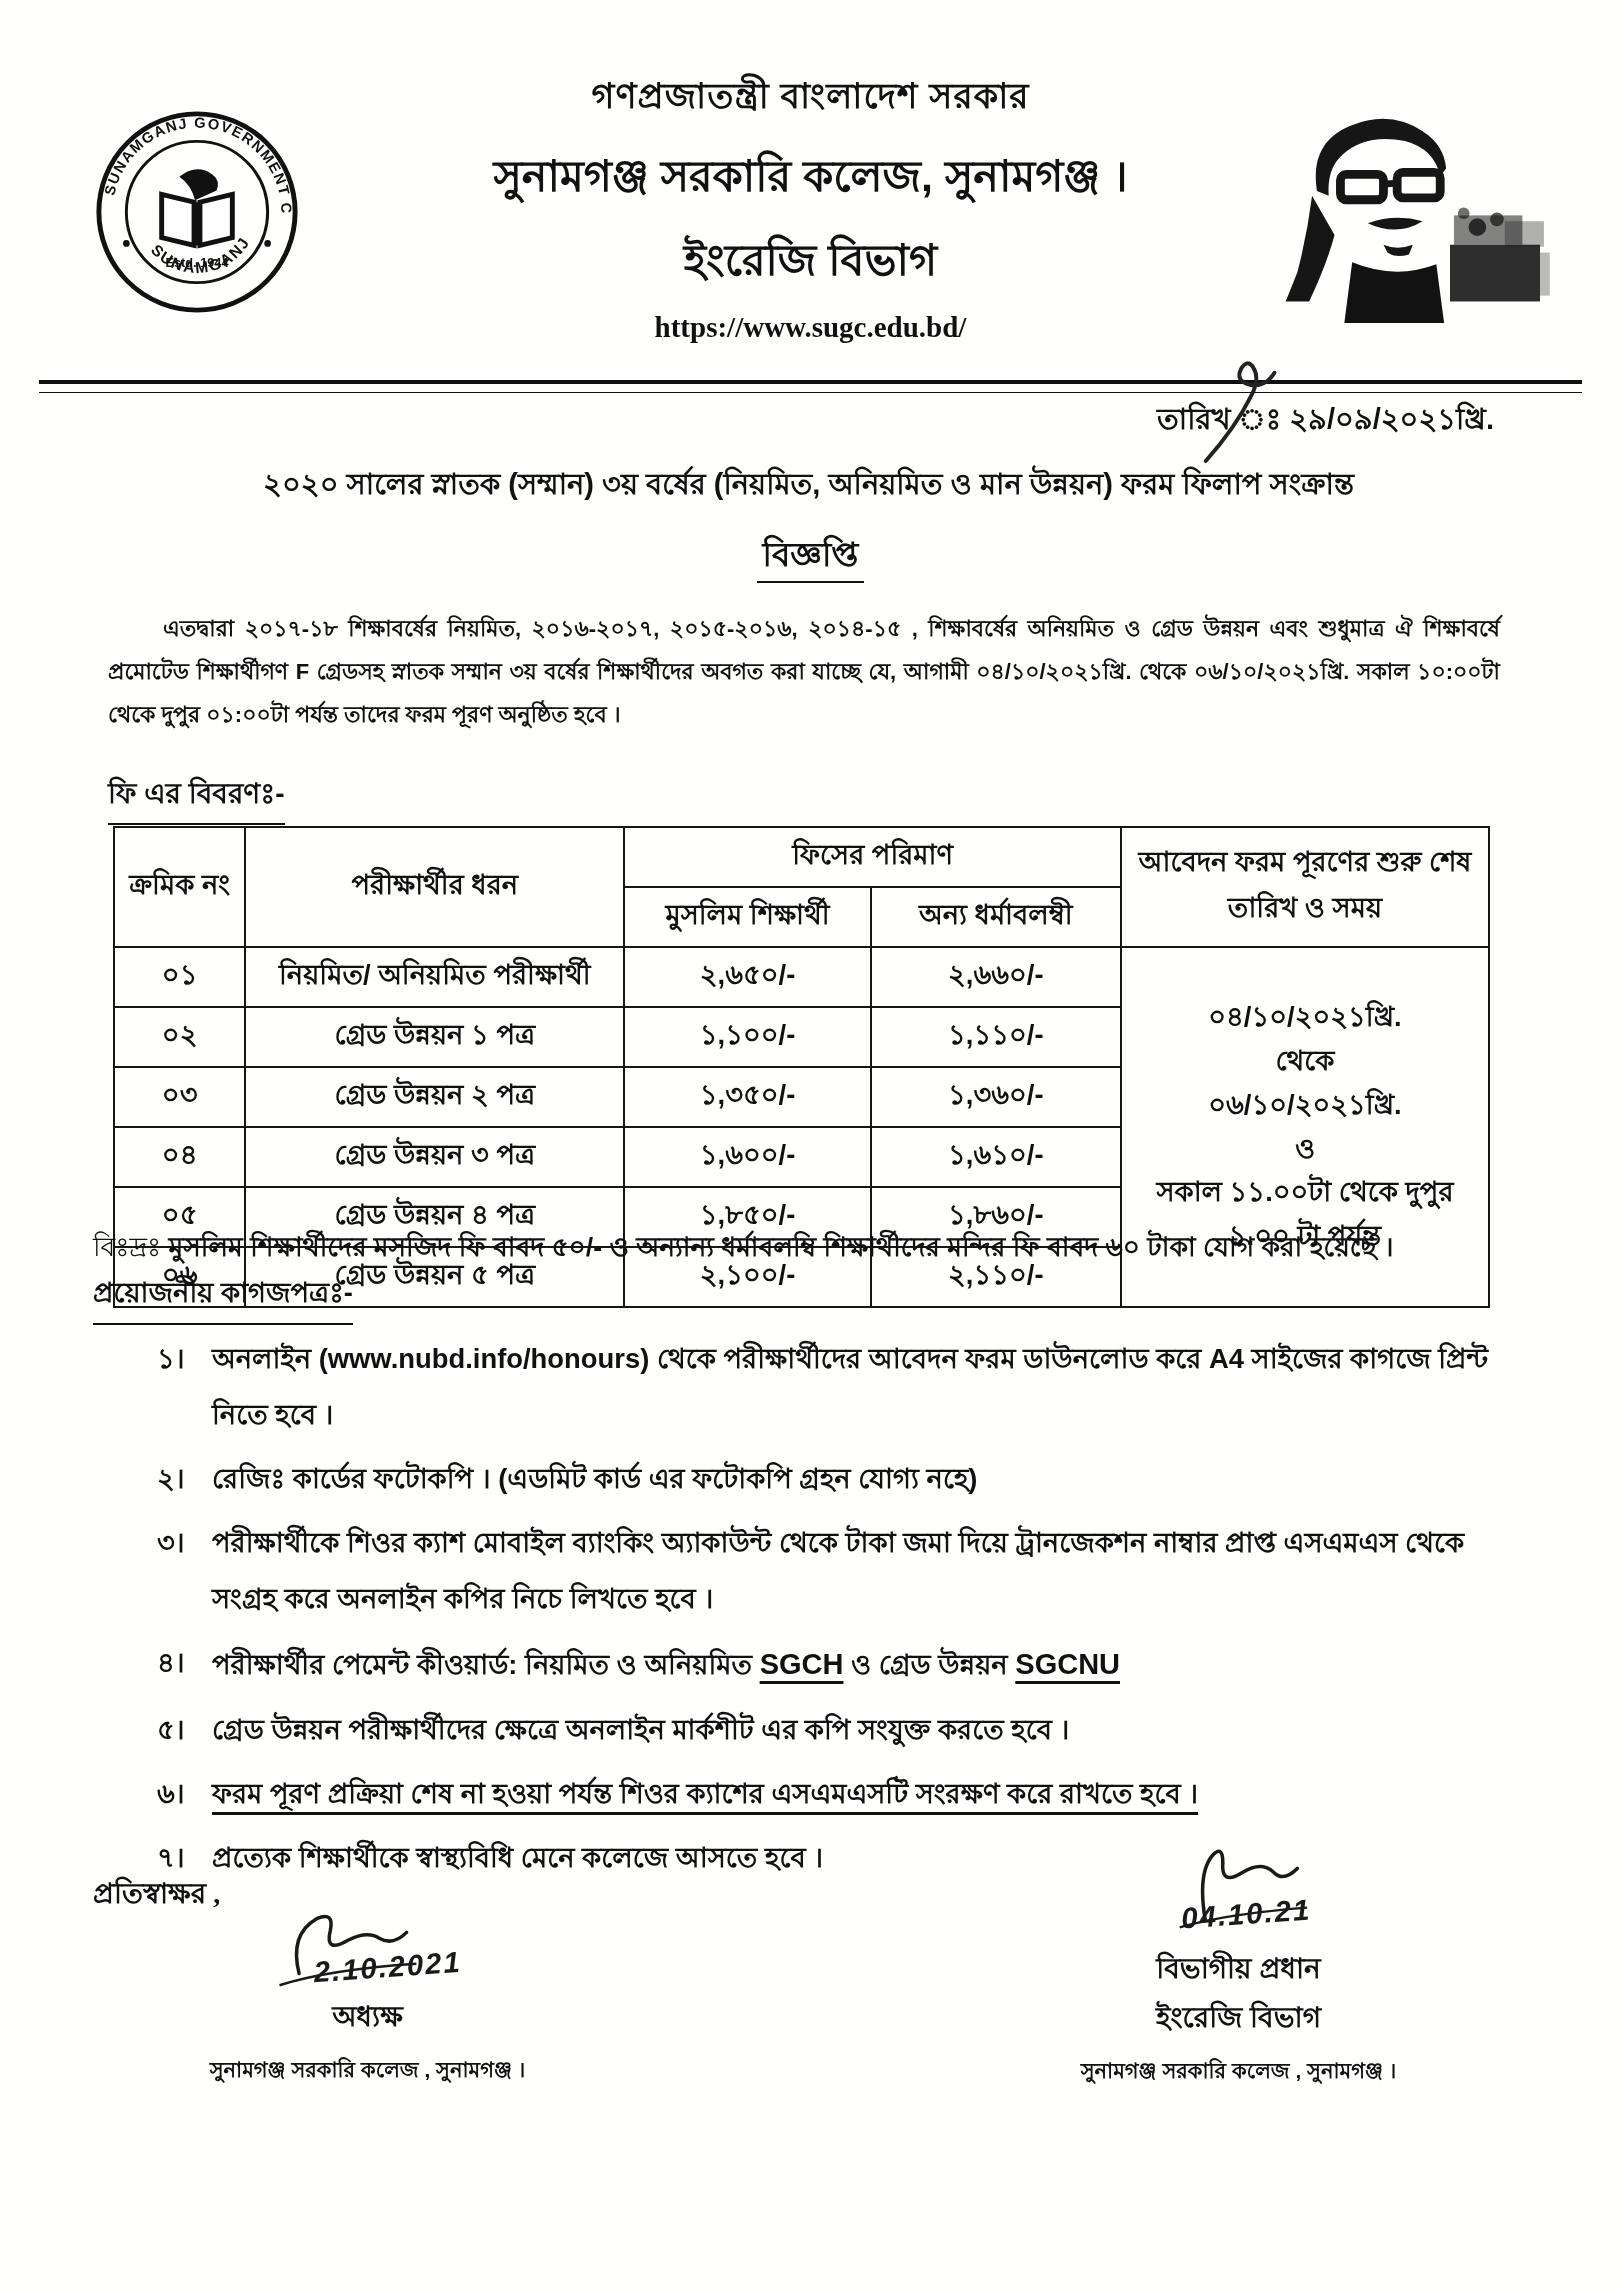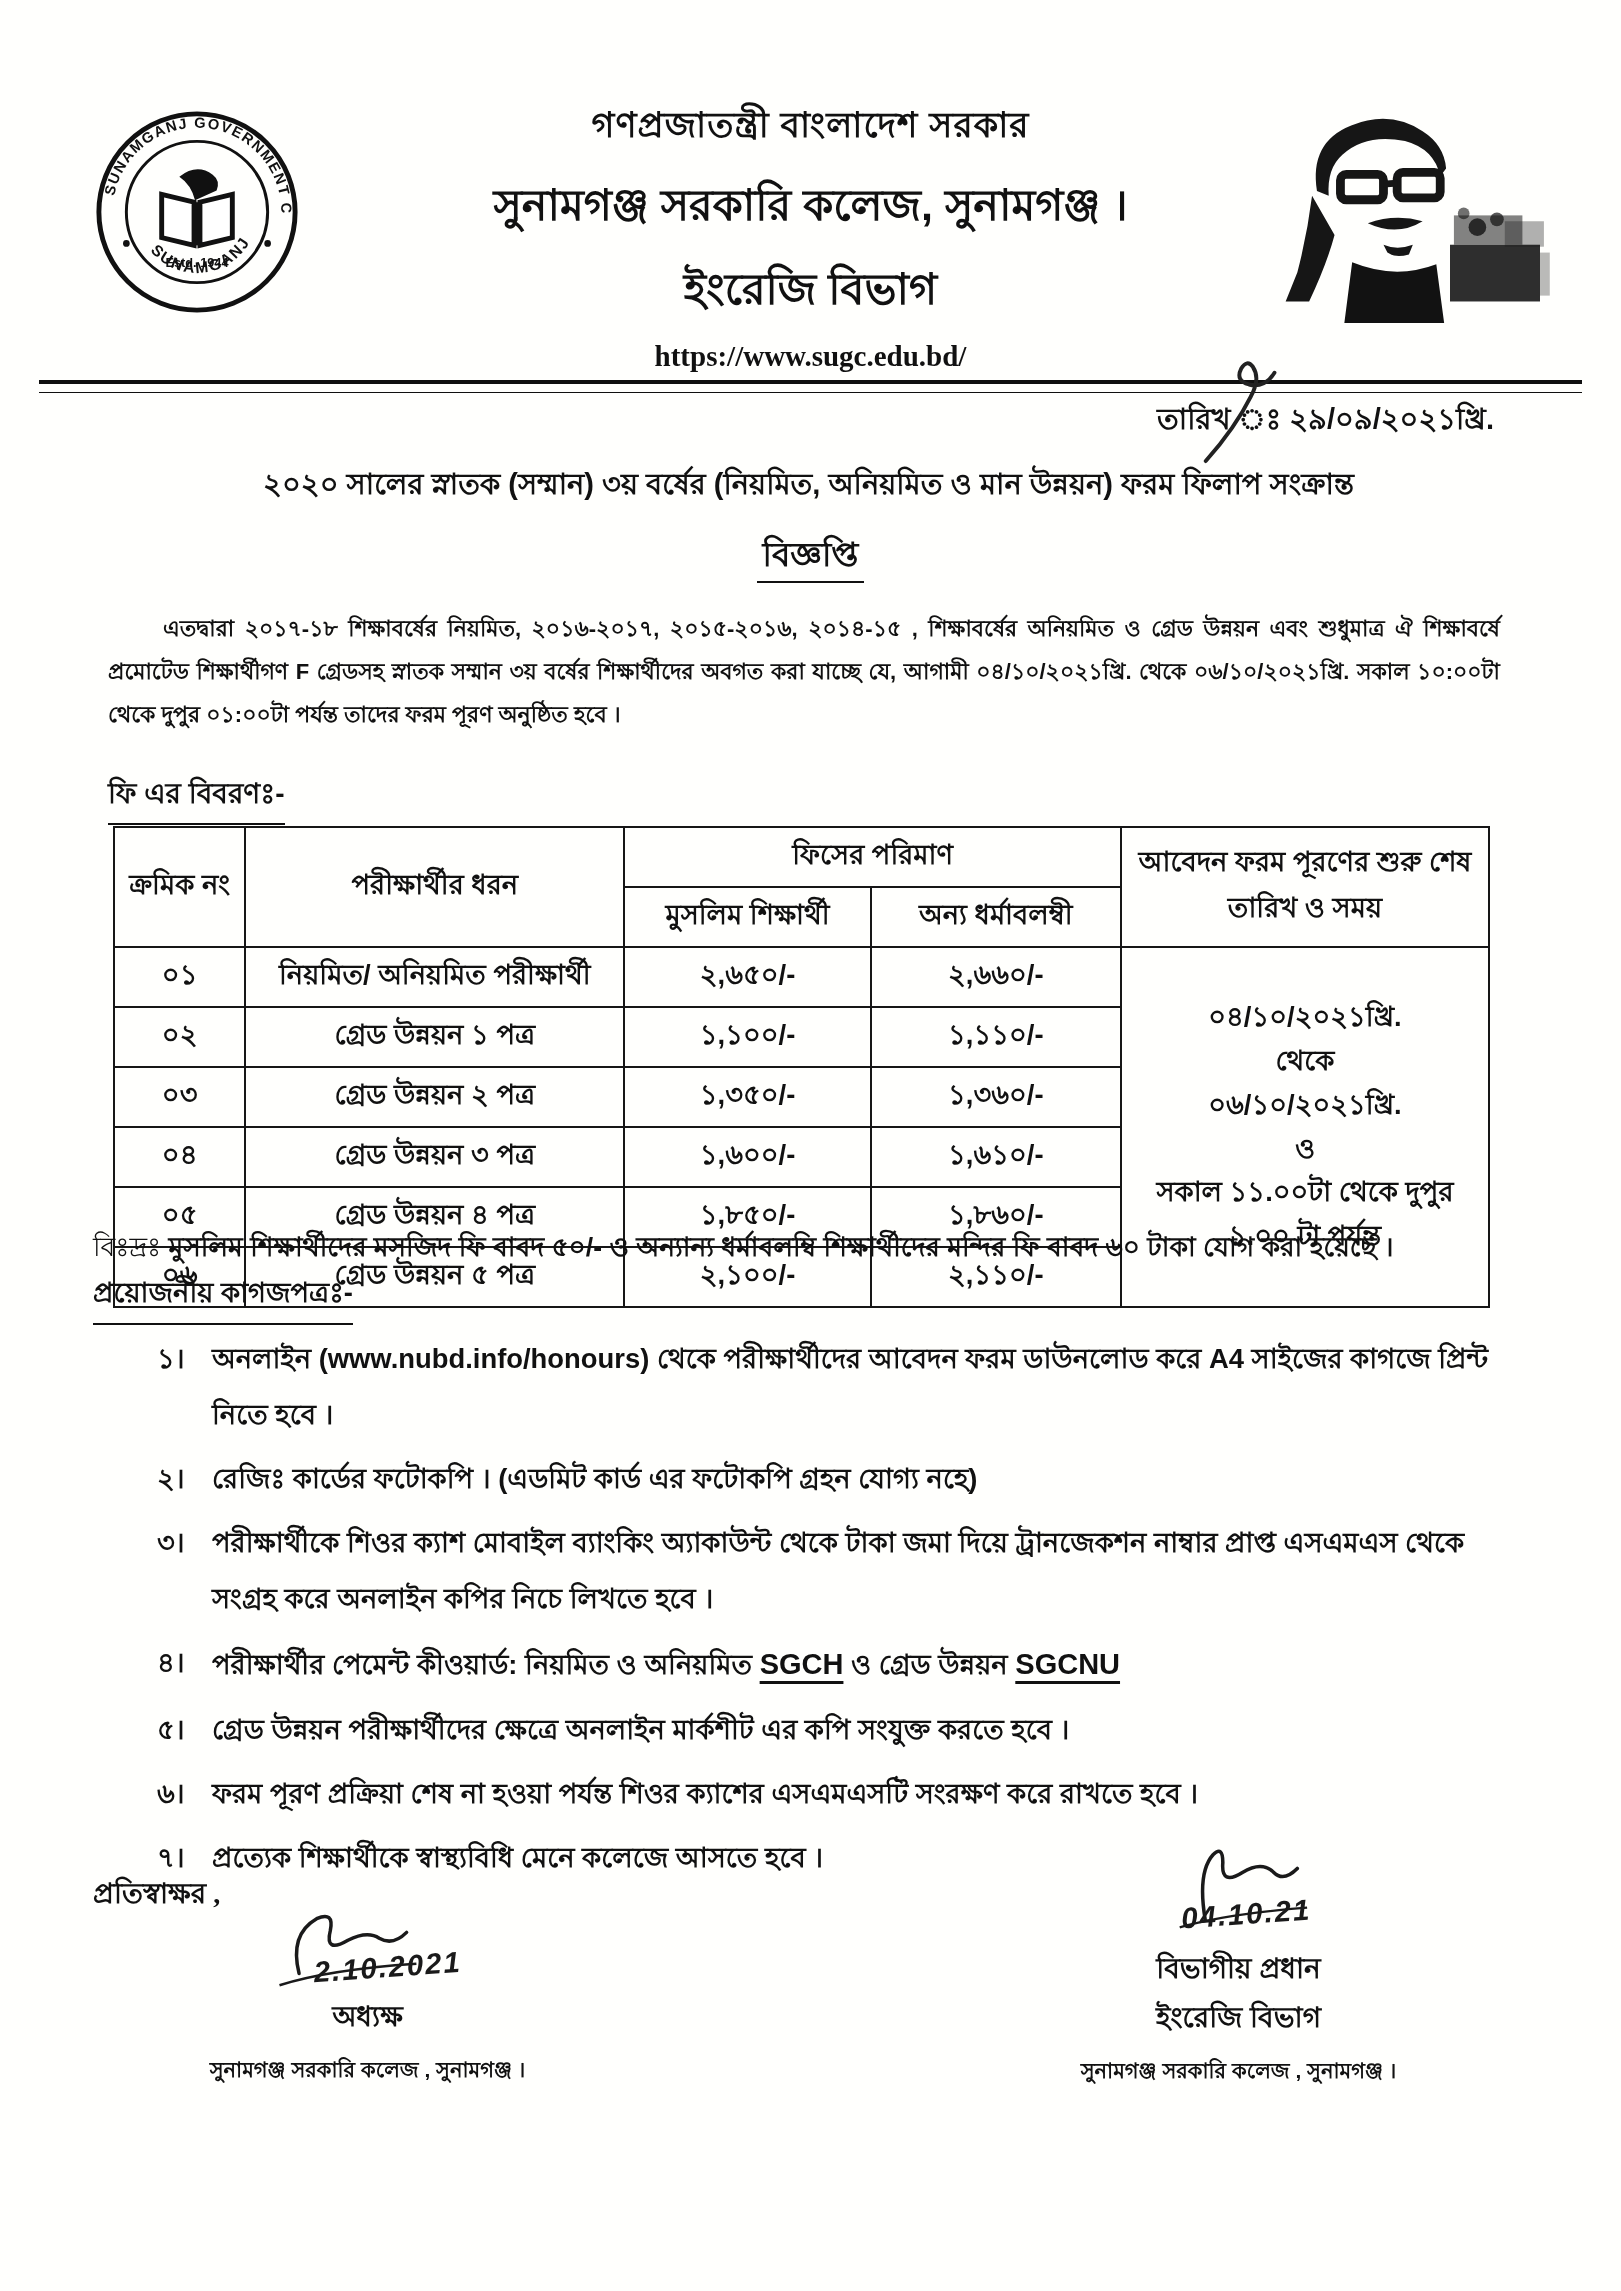--- a/index.html
+++ b/index.html
@@ -9,21 +9,21 @@
     margin:0 auto;
     background:#fffffd;
     color:#111;
     font-family:"Liberation Sans","DejaVu Sans",sans-serif;
     overflow:hidden;
   }
   
   .header{position:absolute;top:69px;left:0;width:100%;height:314px;}
   .seal{position:absolute;left:93px;top:39px;width:208px;height:208px;}
   .head-center{position:absolute;left:242px;top:0;width:1137px;text-align:center;}
-  .govt-line{font-size:35px;font-weight:700;letter-spacing:1px;margin-top:29px;}
+  .govt-line{font-size:35px;font-weight:700;letter-spacing:1px;margin-top:0;}
   .college-line{font-size:43px;font-weight:700;margin-top:15.7px;}
   .dept-line{font-size:43px;font-weight:700;margin-top:13.7px;}
   .website{font-size:29px;font-weight:700;margin-top:11.8px;font-family:"Liberation Serif","DejaVu Serif",serif;}
   .portrait{position:absolute;right:69px;top:29px;width:294px;height:225px;}
   
   .rule{position:absolute;top:380px;left:39px;right:39px;height:7.8px;
         border-top:4.9px solid #101010;border-bottom:1px solid #101010;}
   
   .date-line{position:absolute;top:396px;right:127px;font-size:29px;font-weight:700;}
   .hand-mark{position:absolute;top:-45px;left:35px;width:108px;height:118px;pointer-events:none;}
@@ -54,21 +54,21 @@
   
   .note-line{position:absolute;top:1227px;left:93px;width:1431px;font-size:26.5px;font-weight:600;}
   .note-line .nb{font-weight:400;}
   .req-heading{position:absolute;top:1272px;left:93px;font-size:27.4px;font-weight:700;
                border-bottom:2.9px solid #111;padding-bottom:4.9px;}
   .req-list{position:absolute;top:1331px;left:157px;width:1372px;}
   .req-item{display:flex;font-size:27.4px;font-weight:600;line-height:2.05;margin-bottom:7.8px;}
   .req-item .num{width:55px;flex:0 0 55px;}
   .req-item .txt{flex:1;}
   .req-item .kw{font-weight:800;font-size:29px;text-decoration:underline;text-decoration-thickness:2.9px;text-underline-offset:6.9px;}
-  .req-item.emph .txt{ text-decoration-thickness:2.5px;text-underline-offset:8.8px;}
+  .req-item.emph .txt{ text-decoration:underline;text-decoration-thickness:2.5px;text-underline-offset:8.8px;}
   
   .sig-area{position:absolute;top:1843px;left:0;width:100%;height:294px;}
   .sig-left{position:absolute;left:93px;top:29px;width:549px;text-align:center;}
   .sig-left .pre-label{position:absolute;left:0;top:0;font-size:28px;font-weight:700;font-family:Liberation Serif, serif;}
   .sig-left .sig-img{margin:33px auto 0;display:block;}
   .sig-right{position:absolute;right:108px;top:0;width:549px;text-align:center;}
   .sig-title{font-size:28px;font-weight:700;margin-top:2px;}
   .sig-org{font-size:21px;font-weight:700;margin-top:11.8px;}
   .hand{font-style:italic;transform:rotate(-4deg);display:inline-block;
         font-size:30px;font-weight:600;letter-spacing:2px;}

